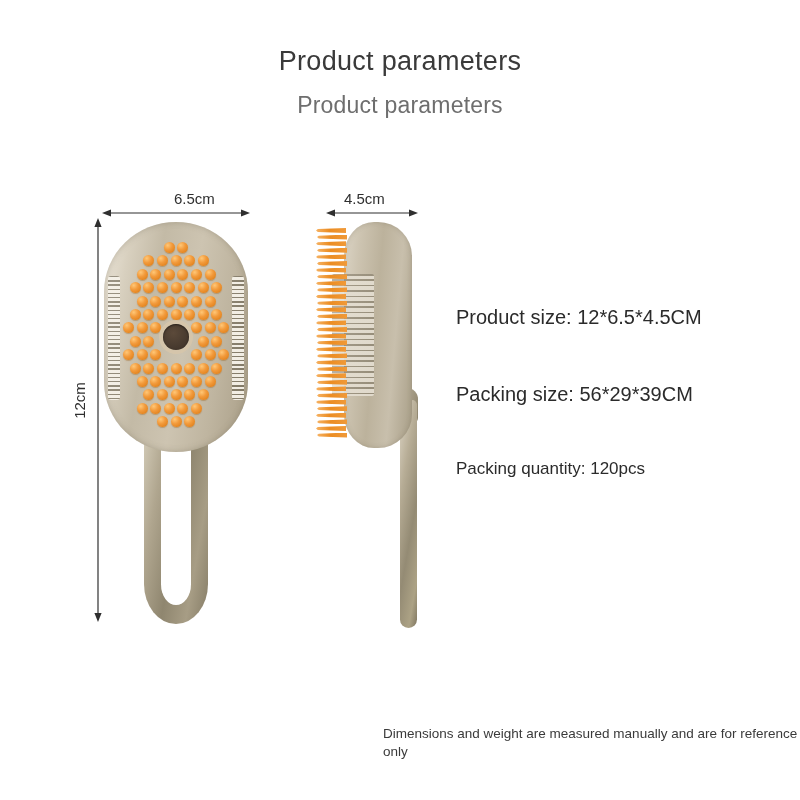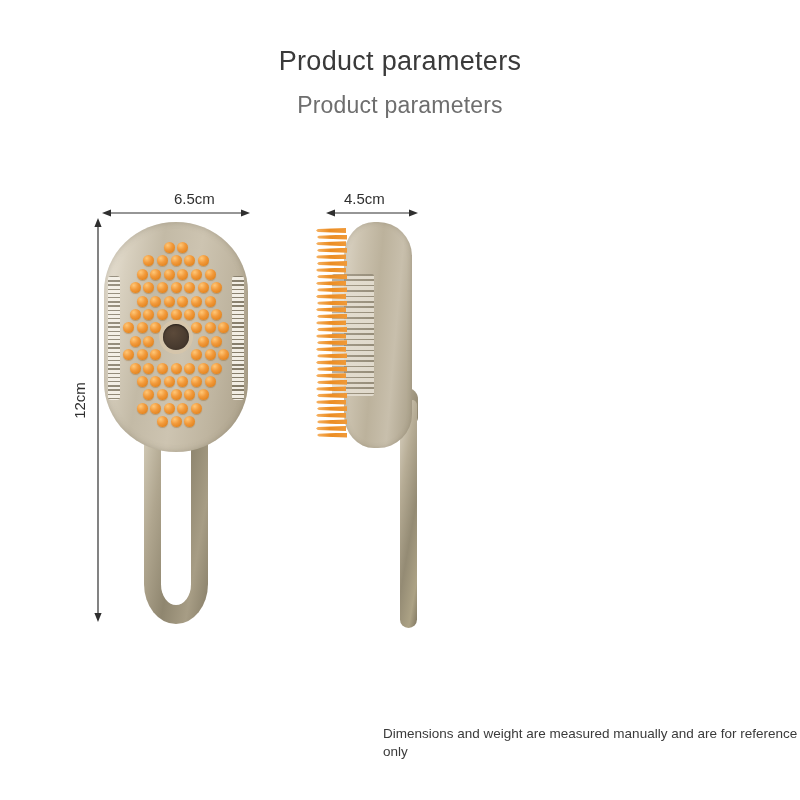--- a/index.html
+++ b/index.html
@@ -383,16 +383,19 @@
         <div class="bristle" style="top: 165px; left: 1px;"></div>
         <div class="bristle" style="top: 171.6px; left: 0px;"></div>
         <div class="bristle" style="top: 178.2px; left: 1px;"></div>
         <div class="bristle" style="top: 184.8px; left: 0px;"></div>
         <div class="bristle" style="top: 191.4px; left: 1px;"></div>
         <div class="bristle" style="top: 198px; left: 0px;"></div>
         <div class="bristle" style="top: 204.6px; left: 1px;"></div>
       </div>
   </div>
 
+  <div class="spec-line spec-1">Product size: 12*6.5*4.5CM</div>
+  <div class="spec-line spec-2">Packing size: 56*29*39CM</div>
+  <div class="spec-line spec-3">Packing quantity: 120pcs</div>
 
   <div class="footer-note">Dimensions and weight are measured manually and are for reference only</div>
 
 </div>
 
 </body></html>

